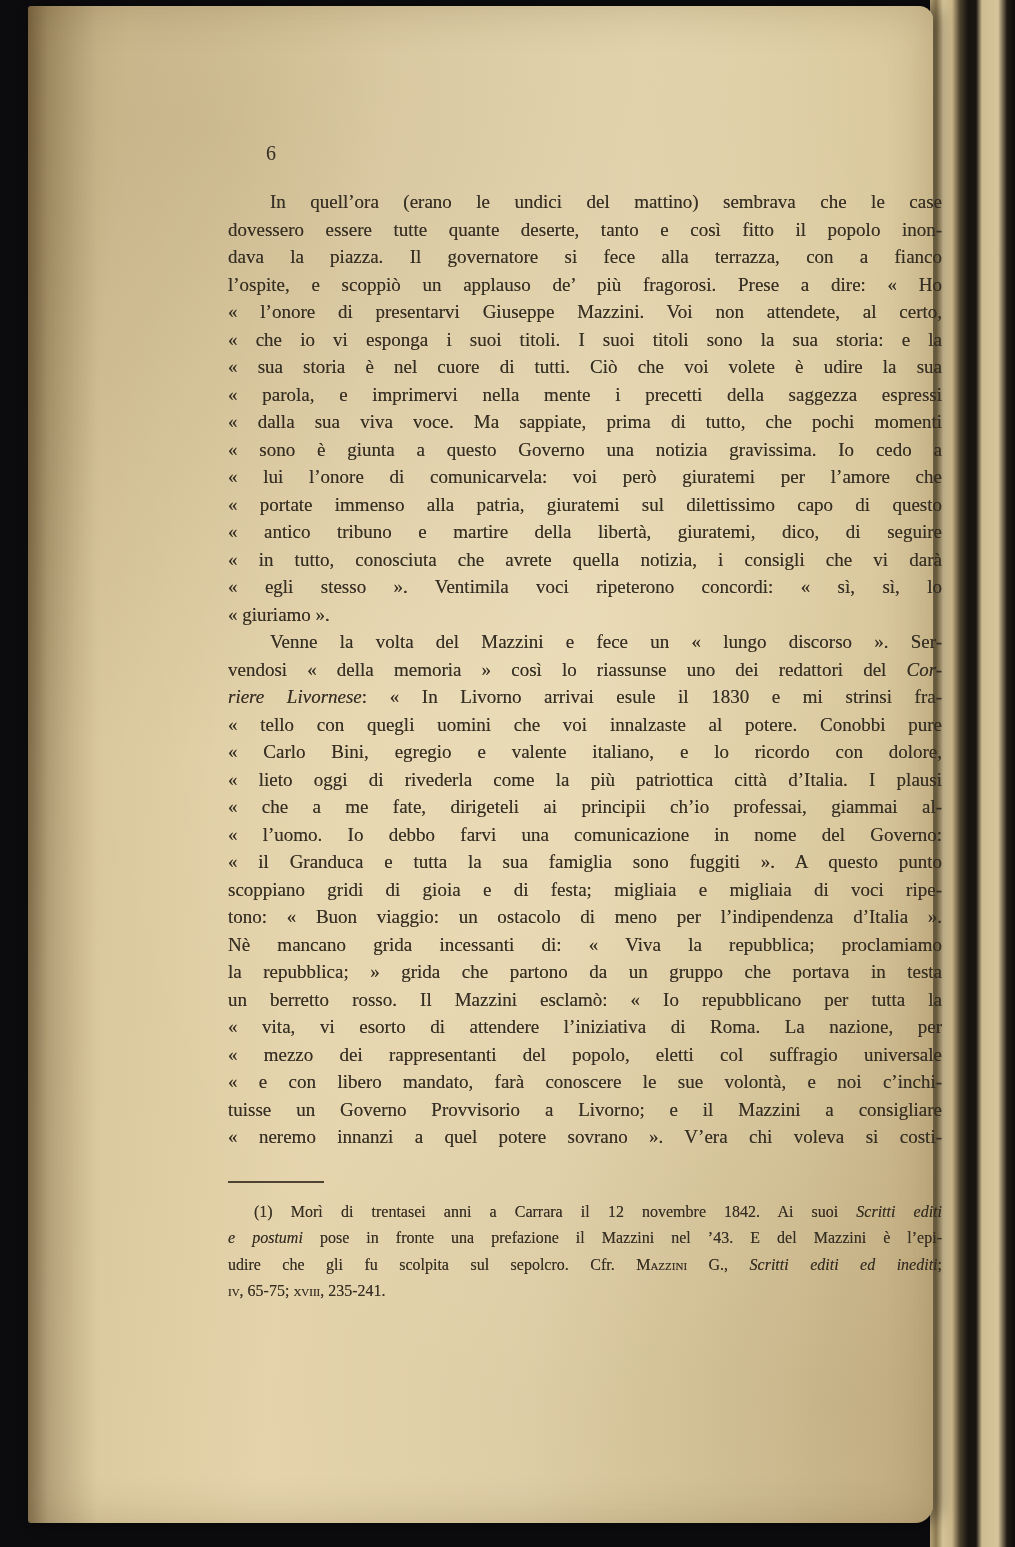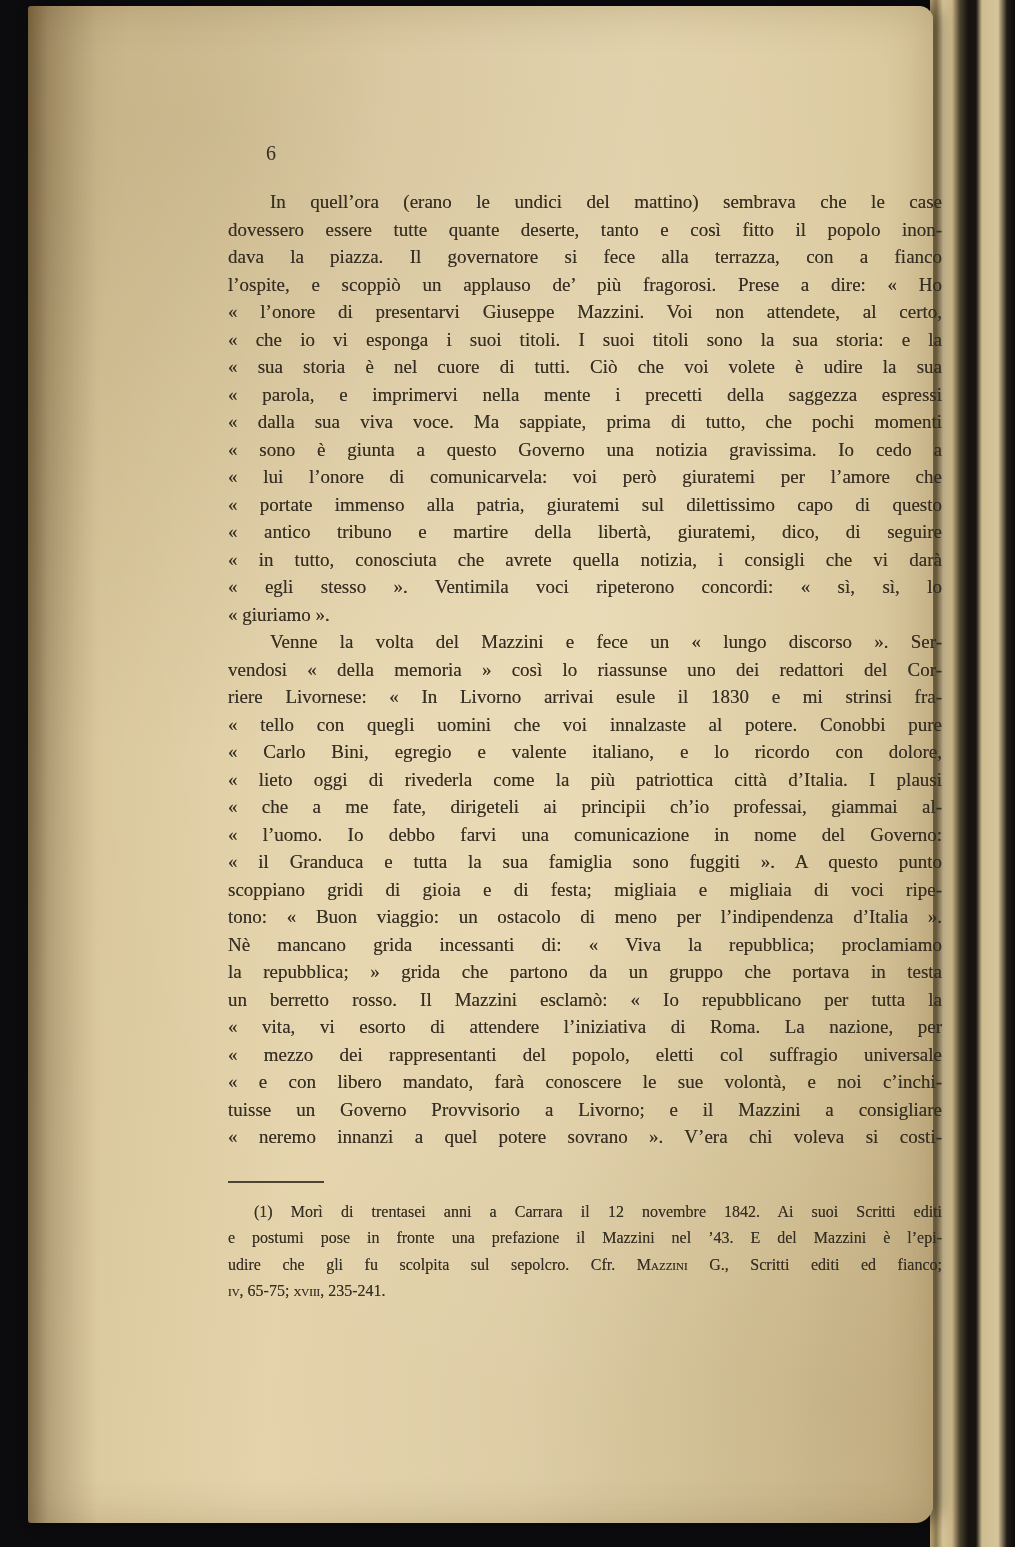--- a/index.html
+++ b/index.html
@@ -65,21 +65,21 @@
     width: 96px;
     border: 0;
     border-top: 2px solid rgba(50,42,30,0.85);
     margin: 30px 0 16px 0;
   }
   .footnote .line {
     font-size: 16px;
     line-height: 26.5px;
   }
   .footnote .line.indent { padding-left: 26px; }
-  .italic { }
+  .italic { font-style: italic; }
   .smallcaps { font-variant: small-caps; }
   .sup { font-size: 0.65em; vertical-align: super; line-height: 0; }
 </style>
 </head>
 <body>
 
 <div class="scan">
   <div class="page-edges"></div>
   <div class="paper">
     <div class="page-number">6</div>
@@ -122,18 +122,18 @@
             <div class="line"><span>« mezzo dei rappresentanti del popolo, eletti col suffragio universale</span></div>
             <div class="line"><span>« e con libero mandato, farà conoscere le sue volontà, e noi c’inchi-</span></div>
             <div class="line"><span>tuisse un Governo Provvisorio a Livorno; e il Mazzini a consigliare</span></div>
             <div class="line"><span>« neremo innanzi a quel potere sovrano ». V’era chi voleva si costi-</span></div>
           </div>
         </div>
       <hr class="footnote-rule">
       <div id="footnote" class="footnote">
           <div class="line indent"><span>(1) Morì di trentasei anni a Carrara il 12 novembre 1842. Ai suoi </span><span class="italic">Scritti editi</span></div>
           <div class="line"><span class="italic">e postumi</span><span> pose in fronte una prefazione il Mazzini nel ’43. E del Mazzini è l’epi-</span></div>
-          <div class="line"><span>udire che gli fu scolpita sul sepolcro. Cfr. </span><span class="smallcaps">Mazzini</span><span> G., </span><span class="italic">Scritti editi ed fianco</span><span>;</span></div>
+          <div class="line"><span>udire che gli fu scolpita sul sepolcro. Cfr. </span><span class="smallcaps">Mazzini</span><span> G., </span><span class="italic">Scritti editi ed inediti</span><span>;</span></div>
           <div class="line short"><span class="smallcaps">iv</span><span>, 65-75; </span><span class="smallcaps">xviii</span><span>, 235-241.</span></div>
         </div>
     </div>
   </div>
 </div>
 
 </body></html>

